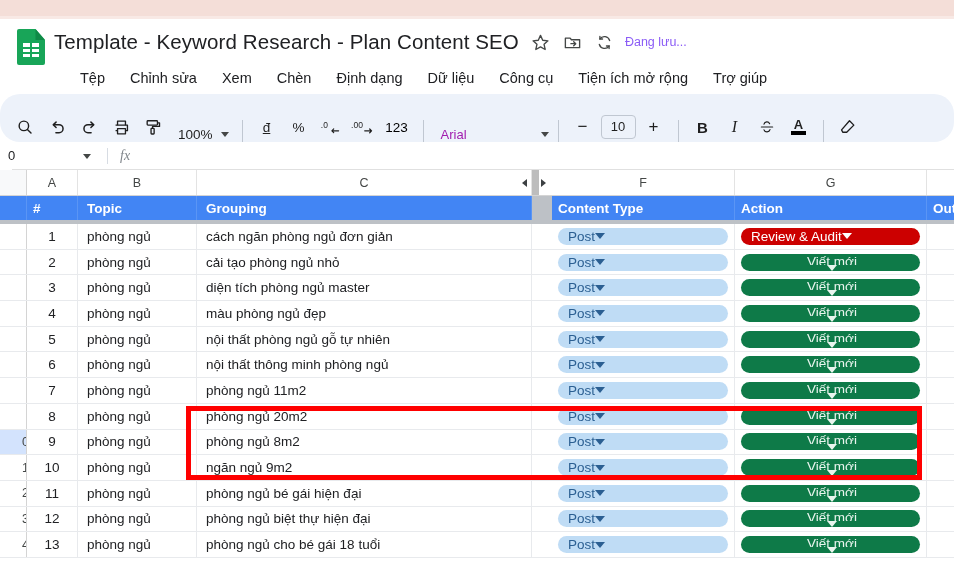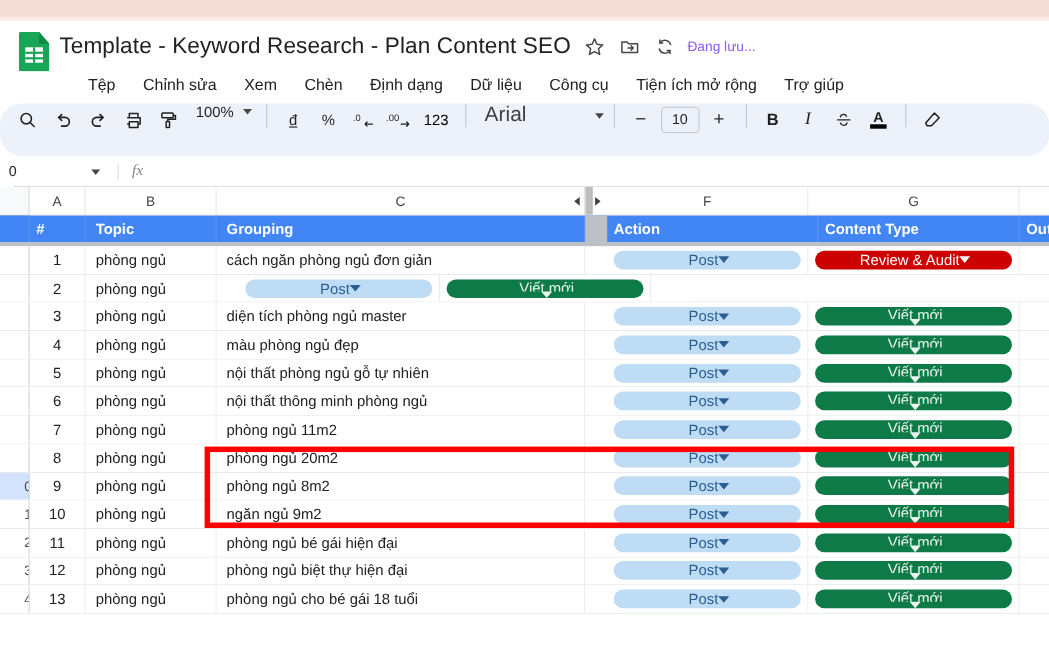--- a/index.html
+++ b/index.html
@@ -67,40 +67,40 @@
   .menu-row { display:flex; align-items:center; gap:21px; height:30px; margin-top:4px;margin-left:24px; }
   .menu-item {
     font-size:14.5px; color:#202124; white-space:nowrap; cursor:pointer;
     padding:2px 2px; border-radius:4px;
   }
 
   
   .toolbar {
     height:48px;
     background:#edf2fa;
-    display:flex; align-items:flex-start;
+    display:flex; align-items:flex-end;
     padding:0 10px;
     gap:2px;
     overflow:hidden;
     border-radius:20px;
   }
   .tb-btn {
     width:30px; height:30px; border-radius:50%;
     display:flex; align-items:center; justify-content:center;
     color:#1f1f1f; cursor:pointer; flex:none;
   }
   .tb-btn svg { display:block; }
   .tb-text {
     font-size:13.5px; color:#1f1f1f; padding:0 4px; white-space:nowrap;
   }
   .tb-sep { width:1px; height:22px; background:#c0c7d1; margin:0 7px; flex:none; }
   .zoom-box { display:flex; align-items:center; gap:4px; padding:0 4px; cursor:pointer; }
   .caret { width:0;height:0;border-left:4px solid transparent;border-right:4px solid transparent;border-top:5px solid #444746; }
   .font-box { display:flex; align-items:center; width:116px; padding-left:8px; cursor:pointer; }
-  .font-name { font-size:19px; color:#404040; flex:1; }
+  .font-name { font-size:13px; color:#a21caf; flex:1; }
   .size-box { display:flex; align-items:center; gap:3px; }
   .size-field {
     width:35px; height:24px; border:1px solid #c0c7d1; border-radius:4px;
     background:#edf2fa; text-align:center; font-size:13px; color:#1f1f1f;
     line-height:22px;
   }
   .tb-letter { font-size:15px; font-weight:700; color:#1f1f1f; }
   .tb-letter.ital { font-style:italic; font-family:"Liberation Serif", serif; font-weight:400; font-size:16px; }
   .textcolor {
     display:flex; flex-direction:column; align-items:center; justify-content:center; gap:1px;
@@ -171,21 +171,21 @@
   .cell.c-g { width:192px; padding-left:6px; }
   .cell.c-h { width:34px; border-right:none; }
 
   .row.hdr .cell { background:transparent; border-right:1px solid #5a95f5;
     color:#ffffff; font-weight:700; font-size:13.5px; }
   .row.hdr .gut { background:#4285f4; border-right:1px solid #5a95f5; }
   .row.hdr .cell.c-gap { background:#bdc1c6; border-right:none; }
 
   
   .chip {
-    display:flex; align-items:center; justify-content:center;
+    display:flex; align-items:center; justify-content:flex-start;
     border-radius:13px; height:17px; width:100%;
     padding:0 7px 0 10px; font-size:13.5px; white-space:nowrap;
   }
   .chip .ctxt { overflow:hidden; }
   .chip-caret { width:0;height:0;border-left:5px solid transparent;border-right:5px solid transparent;border-top:6px solid currentColor; flex:none; }
   .chip.blue { background:#bfdcf5; color:#2b5f92; }
   .chip.green { background:#0e7a48; color:#e9f5ee;flex-direction:column; }
   .chip.red { background:#cc0000; color:#ffffff; }
 
   
@@ -406,22 +406,22 @@
   </div>
 
   <div class="grid-body">
 
     <div class="row hdr">
       <div class="gut"></div>
       <div class="cell c-a" style="justify-content:flex-start;padding-left:6px;">#</div>
       <div class="cell c-b">Topic</div>
       <div class="cell c-c">Grouping</div>
       <div class="cell c-gap"></div>
+      <div class="cell c-f">Content Type</div>
       <div class="cell c-g">Action</div>
-      <div class="cell c-f">Content Type</div>
       <div class="cell c-h">Out</div>
     </div>
 
     <div class="frozen-divider"></div>
 
     <div id="rows-container">
         <div class="row">
           <div class="gut">
             <span class="gnum"></span>
           </div>
@@ -442,20 +442,21 @@
             </div>
           </div>
           <div class="cell c-h"></div>
         </div>
         <div class="row">
           <div class="gut">
             <span class="gnum"></span>
           </div>
           <div class="cell c-a">2</div>
           <div class="cell c-b">phòng ngủ</div>
+          <div class="cell c-c">cải tạo phòng ngủ nhỏ</div>
           <div class="cell c-gap"></div>
           <div class="cell c-f">
             <div class="chip blue">
               <span class="ctxt">Post</span>
               <span class="chip-caret"></span>
             </div>
           </div>
           <div class="cell c-g">
             <div class="chip green">
               <span class="ctxt">Viết mới</span>

